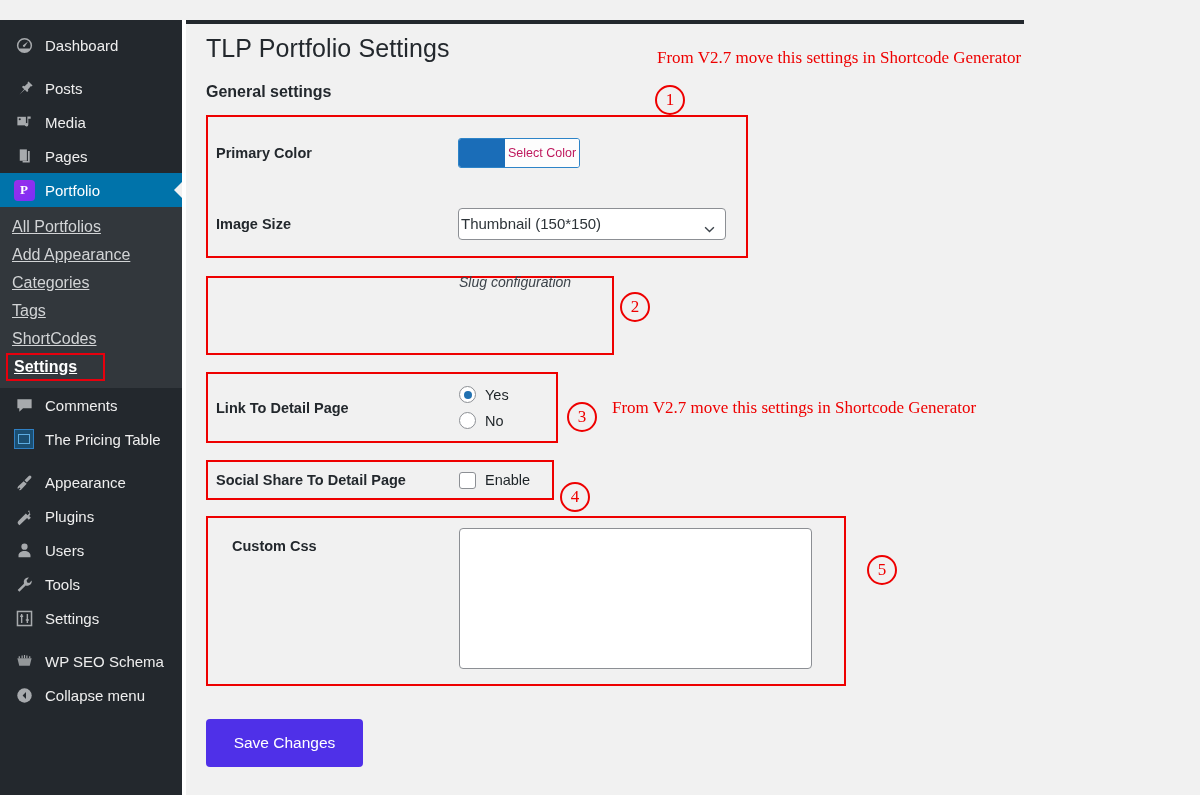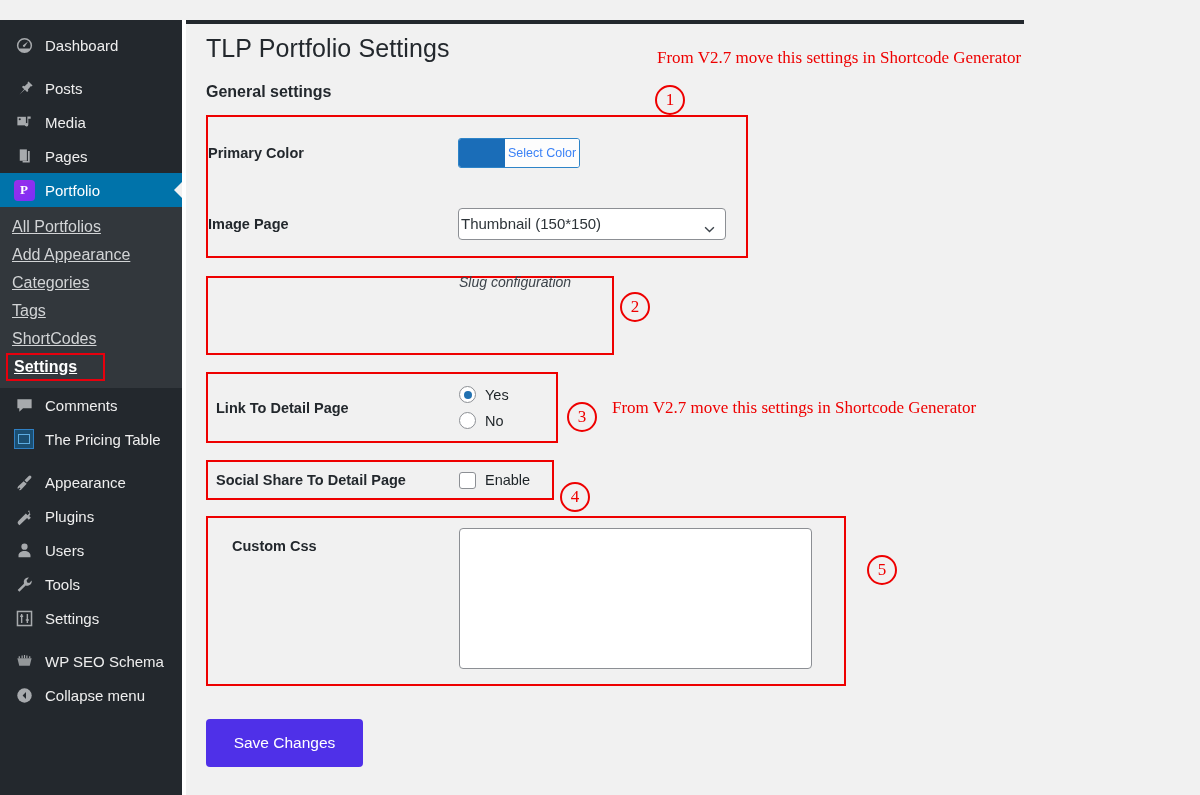--- a/index.html
+++ b/index.html
@@ -179,21 +179,21 @@
     flex: 0 0 auto;
   }
 
   
   #panel-general {
     width: 542px;
     height: 143px;
     padding: 0;
   }
   #panel-general .row { height: 71px; }
-  #panel-general .row-label { width: 250px; padding-left: 0; }
+  #panel-general .row-label { width: 250px; padding-left: 8px; }
 
   .color-picker {
     display: flex;
     align-items: stretch;
     height: 30px;
     border: 1px solid #2d84c8;
     border-radius: 3px;
     overflow: hidden;
     width: 122px;
     background: #fdfdfd;
@@ -201,21 +201,21 @@
   .color-swatch {
     width: 46px;
     background: #1a6db8;
   }
   .color-btn-text {
     flex: 1;
     display: flex;
     align-items: center;
     justify-content: center;
     font-size: 12.5px;
-    color: #3b82f6;
+    color: #be185d;
     background: #fdfdfd;
     white-space: nowrap;
   }
 
   .sel-wrap {
     position: relative;
     width: 268px;
   }
   .sel-box {
     width: 268px;
@@ -533,21 +533,21 @@
 
       <div class="panel" id="panel-general">
         <div class="row">
           <div class="row-label">Primary Color</div>
           <div class="color-picker">
             <div class="color-swatch"></div>
             <div class="color-btn-text">Select Color</div>
           </div>
         </div>
         <div class="row">
-          <div class="row-label">Image Page</div>
+          <div class="row-label">Image Size</div>
           <div class="sel-wrap">
             <div class="sel-box">Thumbnail (150*150)</div>
             <span class="sel-caret">
               <svg width="11" height="7" viewBox="0 0 12 8" fill="none" stroke="currentColor" stroke-width="1.6">
                 <path d="M1 1.4L6 6.2 11 1.4"></path>
               </svg>
             </span>
           </div>
         </div>
       </div>

